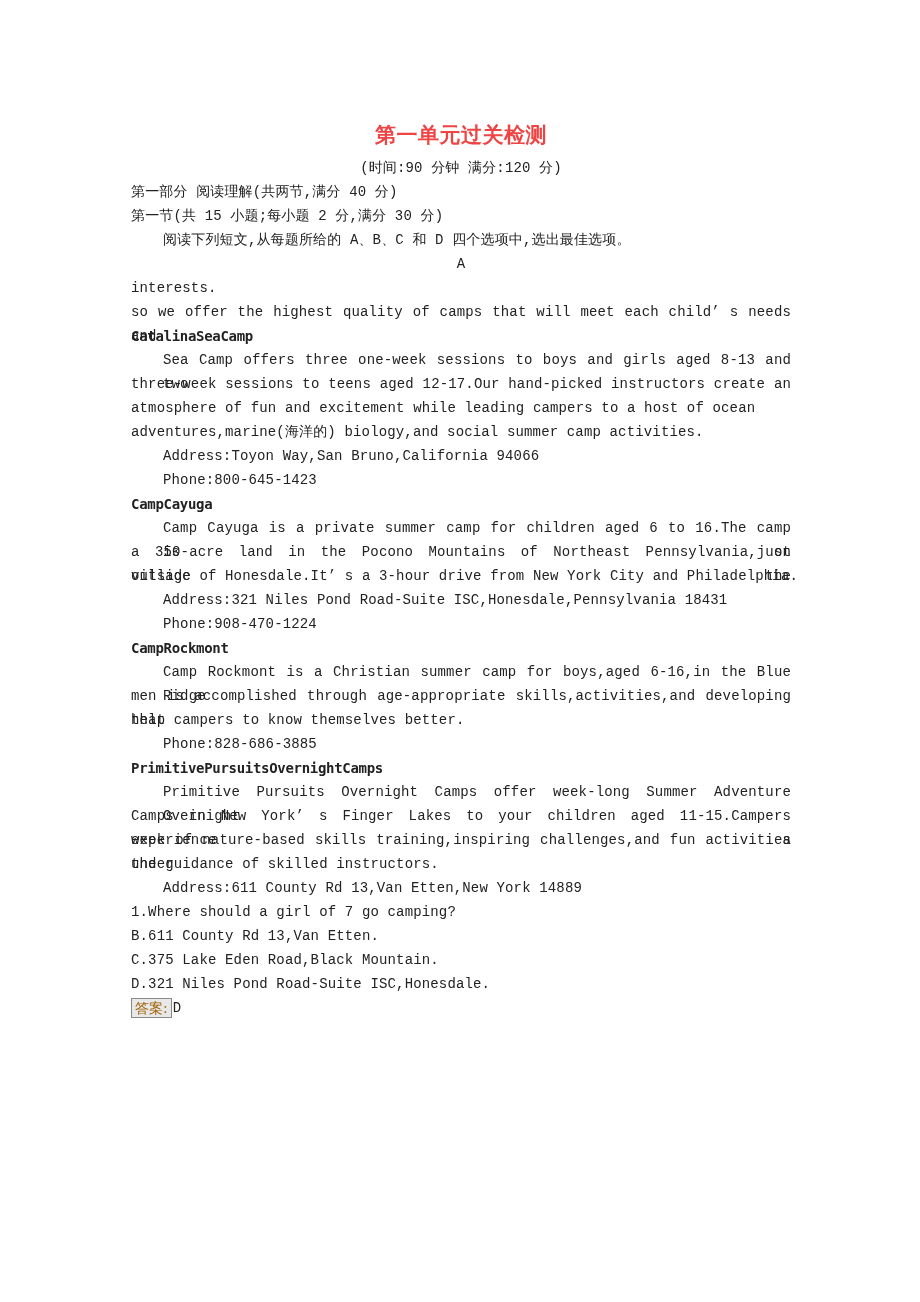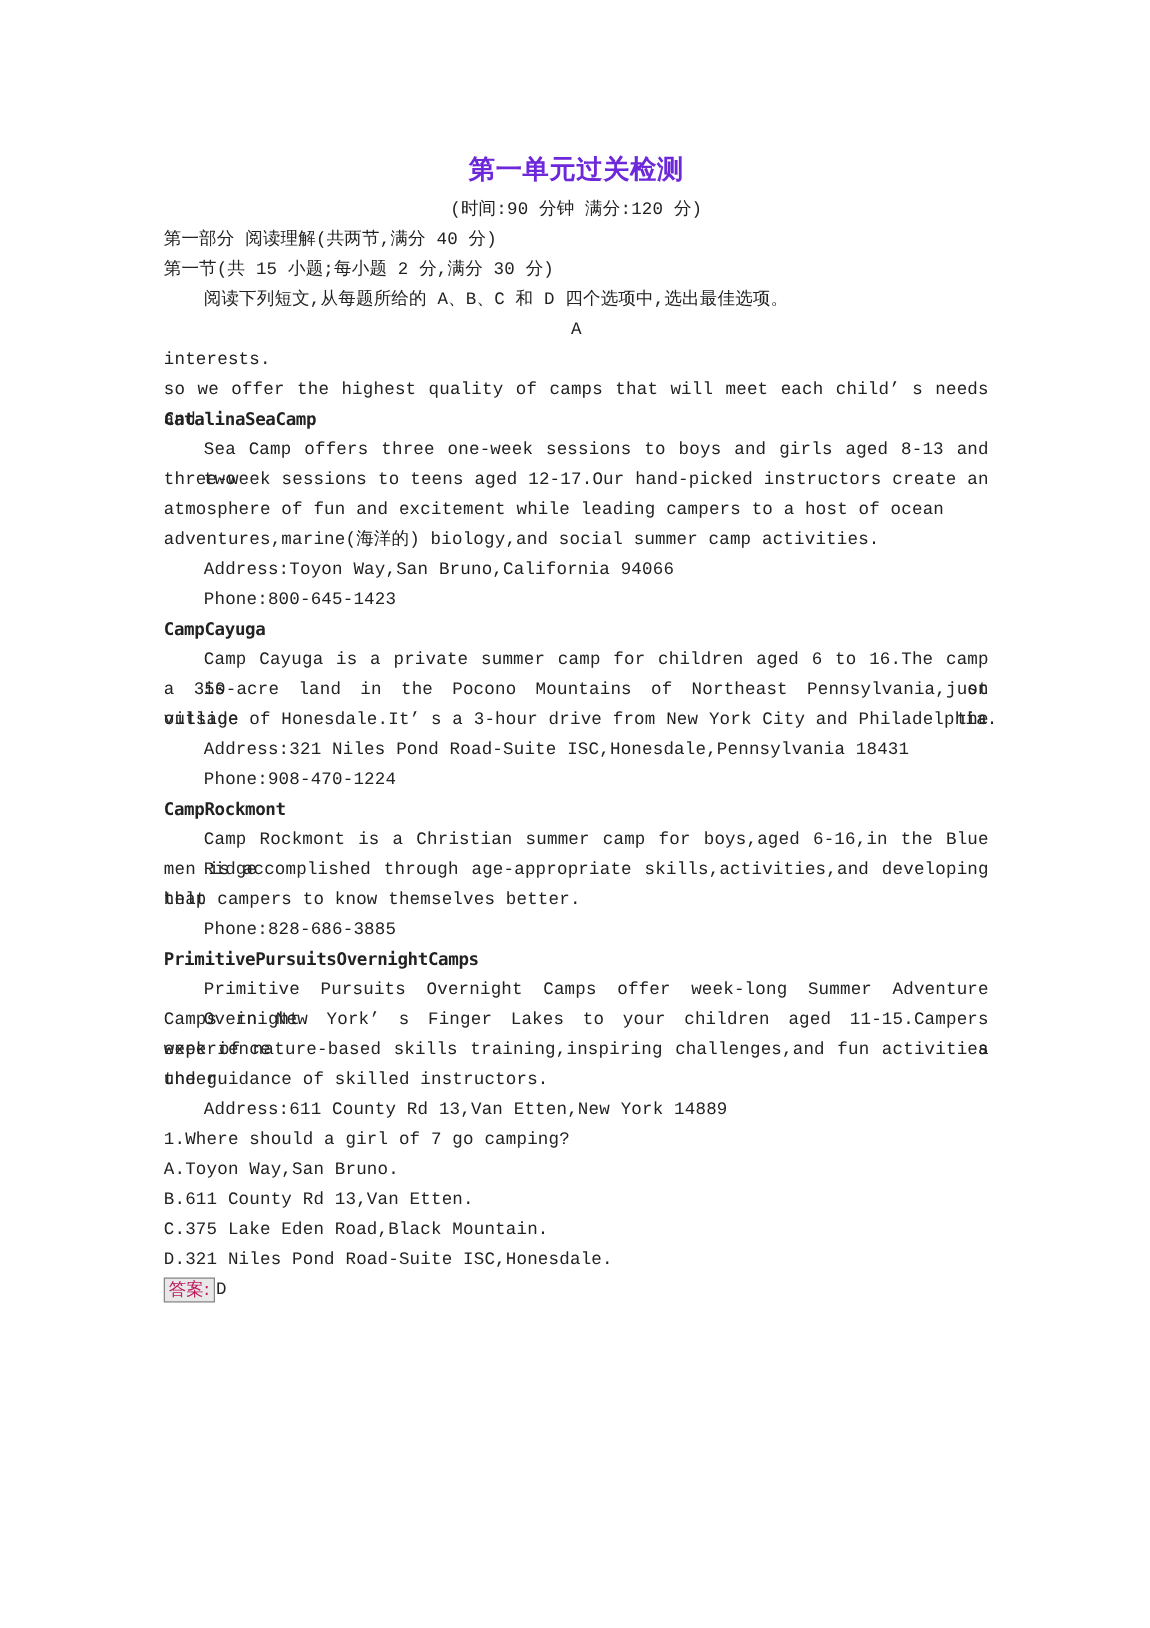--- a/index.html
+++ b/index.html
@@ -3,21 +3,21 @@
 <meta charset="utf-8">
 <style>
   html, body { margin: 0; padding: 0; background: #ffffff; }
   body {
     width: 920px; height: 1302px; position: relative; overflow: hidden;
     font-family: "DejaVu Serif", "Liberation Serif", serif;
     color: #222222;
   }
   .page { position: absolute; left: 131px; top: 118px; width: 660px; }
   .title {
-    text-align: center; color: #6d28d9; font-size: 21px; font-weight: bold;
+    text-align: center; color: #ef4444; font-size: 21px; font-weight: bold;
     height: 34px; line-height: 34px; margin-bottom: 4px;
     font-family: "DejaVu Sans", "Liberation Sans", sans-serif;
     letter-spacing: 0.5px;
   }
   .line {
     font-size: 14px; line-height: 24px; height: 24px; white-space: nowrap;
     font-family: "Liberation Mono", "DejaVu Sans Mono", monospace;
     letter-spacing: 0.15px;
   }
   .center { text-align: center; }
@@ -25,21 +25,21 @@
   .just { text-align: justify; text-align-last: justify; white-space: normal; }
   .heading {
     font-size: 14px; line-height: 24px; height: 24px; font-weight: bold;
     font-family: "DejaVu Sans Mono", "Liberation Mono", monospace;
     letter-spacing: -0.3px;
   }
   .answer-row { height: 24px; line-height: 24px; font-size: 14px;
     font-family: "Liberation Mono", "DejaVu Sans Mono", monospace; display: flex; align-items: center; }
   .answer-label {
     display: inline-block; background: #e8e8e8; border: 1px solid #888888;
-    color: #be185d; font-size: 14px; line-height: 18px; padding: 0 3px;
+    color: #a16207; font-size: 14px; line-height: 18px; padding: 0 3px;
     font-family: "DejaVu Sans", "Liberation Sans", sans-serif;
   }
   .answer-value { margin-left: 1px; }
 </style>
 </head>
 <body>
 
 <div class="page">
   <div class="title">第一单元过关检测</div>
   <div class="line center">(时间:90 分钟   满分:120 分)</div>
@@ -84,21 +84,20 @@
     <div class="heading">PrimitivePursuitsOvernightCamps</div>
     <div class="line indent just">Primitive Pursuits Overnight Camps offer week-long Summer Adventure Overnight</div>
     <div class="line just">Camps in New York’ s Finger Lakes to your children aged 11-15.Campers experience a</div>
     <div class="line just">week of nature-based skills training,inspiring challenges,and fun activities under</div>
     <div class="line">the guidance of skilled instructors.</div>
     <div class="line indent">Address:611 County Rd 13,Van Etten,New York 14889</div>
   </div>
 
   <div>
     <div class="line">1.Where should a girl of 7 go camping?</div>
-    <div class="line">A.Toyon Way,San Bruno.</div>
     <div class="line">B.611 County Rd 13,Van Etten.</div>
     <div class="line">C.375 Lake Eden Road,Black Mountain.</div>
     <div class="line">D.321 Niles Pond Road-Suite ISC,Honesdale.</div>
     <div class="answer-row">
       <span class="answer-label">答案:</span>
       <span class="answer-value">D</span>
     </div>
   </div>
 </div>
 

